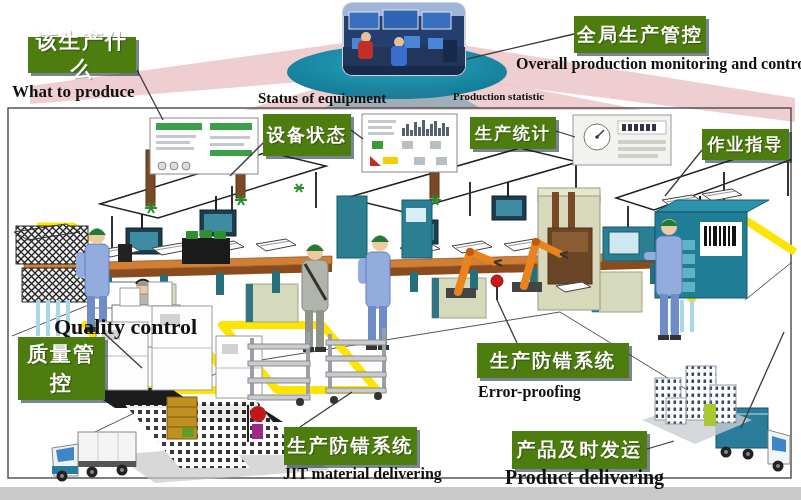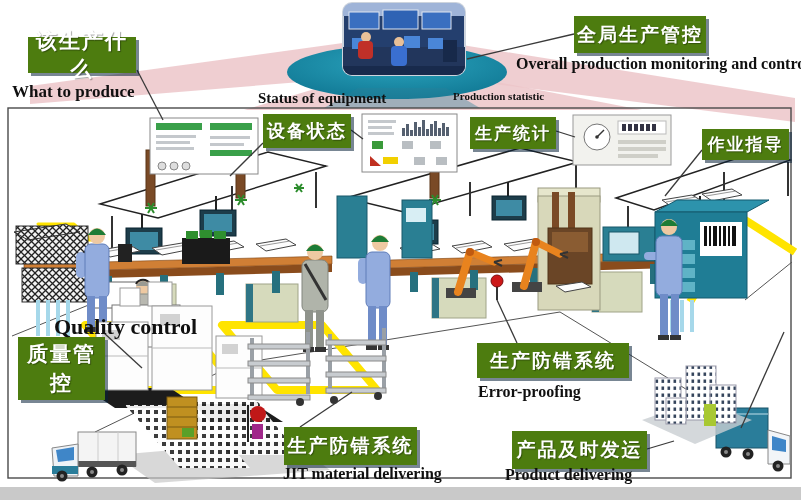--- a/index.html
+++ b/index.html
@@ -547,30 +547,30 @@
     <line x1="104" y1="333" x2="142" y2="368"></line>
     <line x1="517" y1="343" x2="497" y2="300"></line>
     <line x1="300" y1="427" x2="352" y2="392"></line>
     <line x1="647" y1="449" x2="674" y2="441"></line>
     <line x1="741" y1="428" x2="784" y2="332"></line>
   </g>
 </svg>
 
 <div class="cn-box" style="left:28px;top:37px;width:108px;height:36px;font-size:21px;">该生产什么</div>
 <div class="cn-box" style="left:574px;top:16px;width:132px;height:37px;font-size:19px;">全局生产管控</div>
-<div class="cn-box" style="left:263px;top:114px;width:88px;height:34px;font-size:18px;">设备状态</div>
+<div class="cn-box" style="left:263px;top:114px;width:88px;height:42px;font-size:18px;">设备状态</div>
 <div class="cn-box" style="left:470px;top:117px;width:86px;height:32px;font-size:17px;">生产统计</div>
 <div class="cn-box" style="left:702px;top:129px;width:87px;height:31px;font-size:17px;">作业指导</div>
 <div class="cn-box" style="left:18px;top:337px;width:87px;height:63px;font-size:21px;">质量管控</div>
 <div class="cn-box" style="left:477px;top:343px;width:152px;height:35px;font-size:19px;">生产防错系统</div>
 <div class="cn-box" style="left:284px;top:427px;width:133px;height:38px;font-size:19px;">生产防错系统</div>
 <div class="cn-box" style="left:512px;top:431px;width:135px;height:38px;font-size:19px;">产品及时发运</div>
 
 <div class="en" style="left:12px;top:82px;font-size:17px;">What to produce</div>
 <div class="en" style="left:516px;top:55px;font-size:16px;">Overall production monitoring and control</div>
 <div class="en" style="left:258px;top:90px;font-size:15px;">Status of equipment</div>
 <div class="en" style="left:453px;top:90px;font-size:11px;">Production statistic</div>
 <div class="en" style="left:8px;top:314px;font-size:22px;padding-left:46px;">Quality control</div>
 <div class="en" style="left:478px;top:383px;font-size:16px;">Error-proofing</div>
 <div class="en" style="left:283px;top:465px;font-size:16px;">JIT material delivering</div>
-<div class="en" style="left:505px;top:466px;font-size:16px;text-align:right;">Product delivering</div>
+<div class="en" style="left:505px;top:466px;font-size:20px;text-align:right;">Product delivering</div>
 
 </div>
 
 </body></html>

